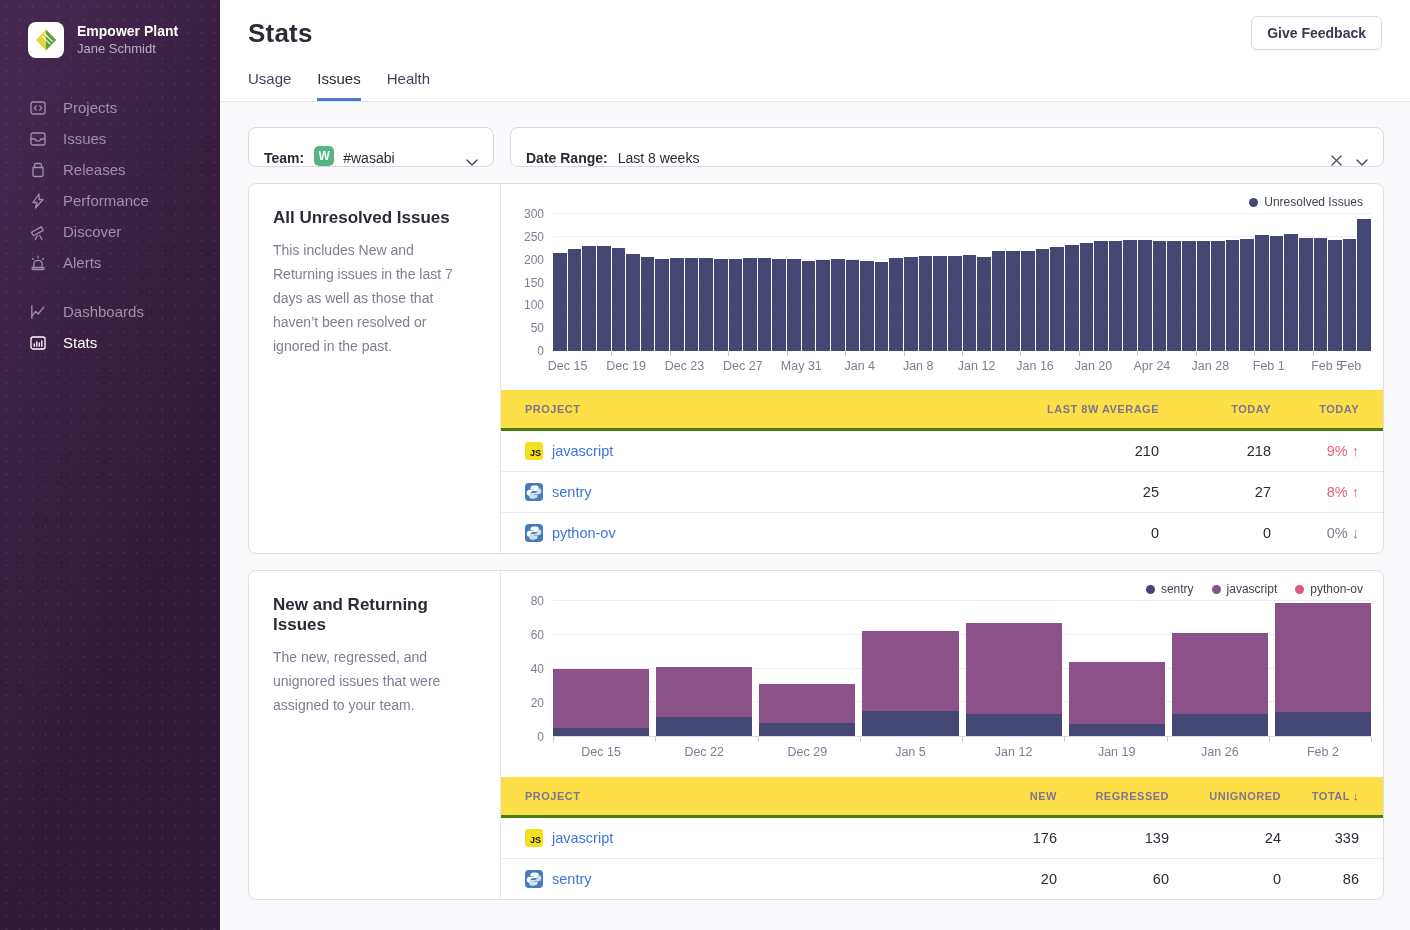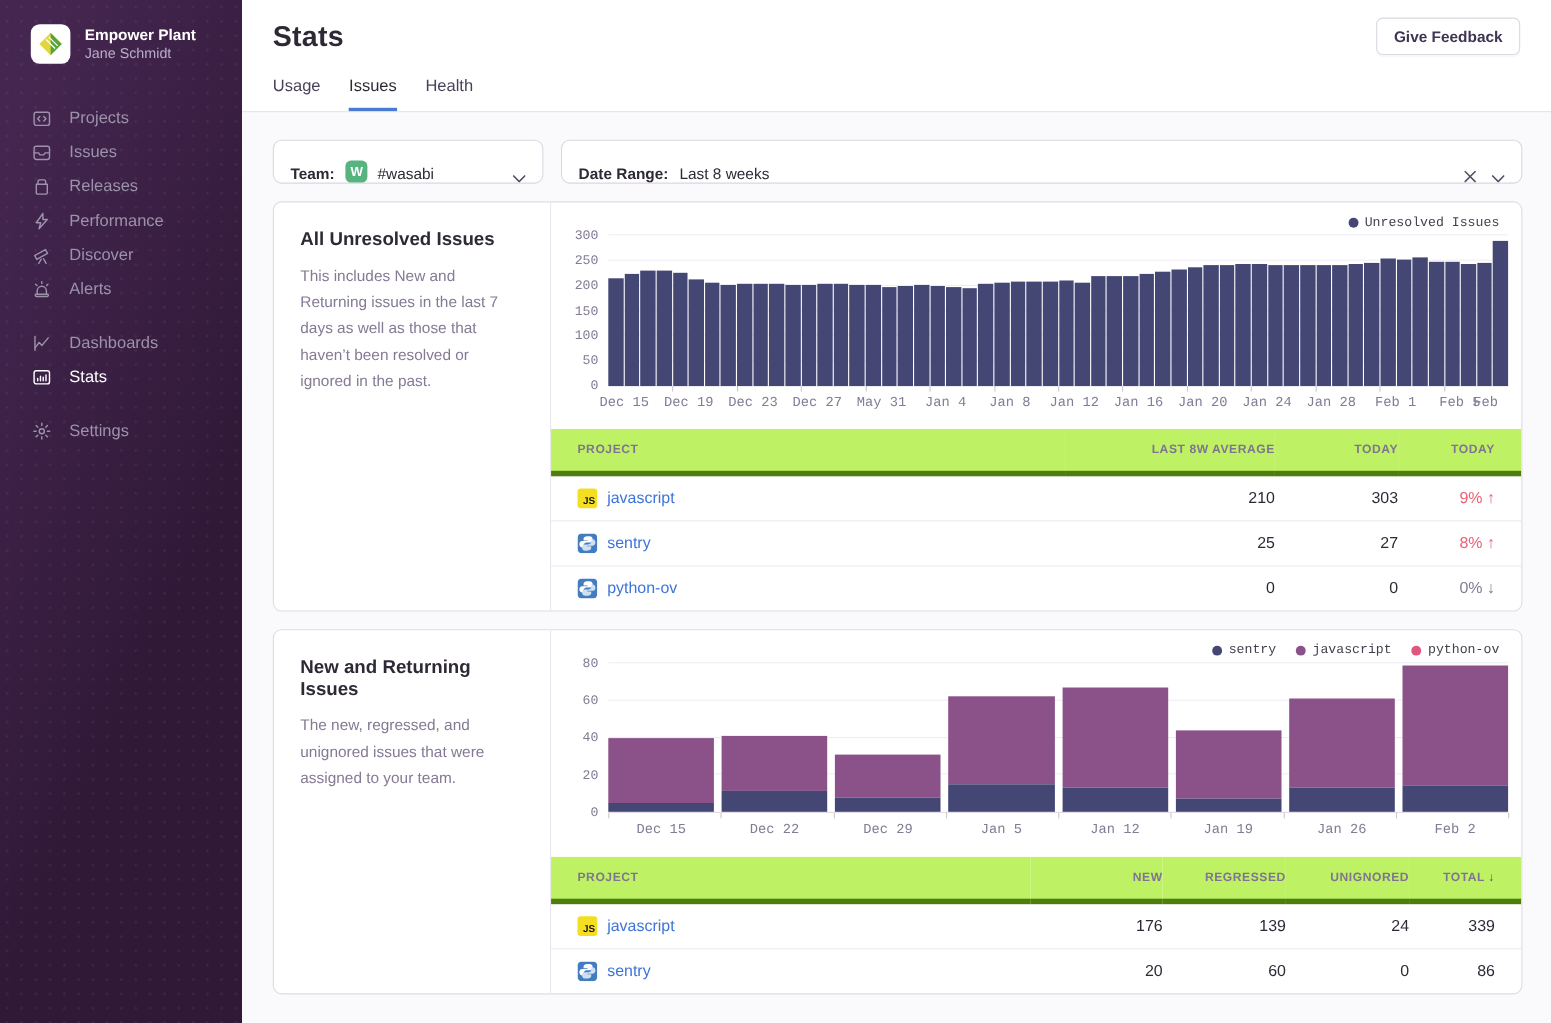--- a/index.html
+++ b/index.html
@@ -59,21 +59,21 @@
 
   
   .card { background:#fff; border:1px solid #e0dce6; border-radius:8px; margin-top:16px;
     display:flex; overflow:hidden; }
   .card-info { flex:0 0 252px; border-right:1px solid #eae6ef; padding:24px 24px; }
   .card-info h2 { margin:0 0 10px; font-size:17px; font-weight:600; color:#2f2936; }
   .card-info p { margin:0; font-size:14px; color:#857a94; line-height:1.72; }
   .card-main { flex:1; min-width:0; }
 
   
-  .chart-area { padding:8px 12px 0 12px;font-family:Liberation Mono, monospace; }
+  .chart-area { padding:8px 12px 0 12px; }
   .legend { display:flex; justify-content:flex-end; align-items:center; gap:18px;
     height:20px; font-size:12px; color:#433f4e; padding-right:8px; }
   .legend-item { display:flex; align-items:center; gap:6px; cursor:pointer; }
   .legend-dot { width:9px; height:9px; border-radius:50%; }
   .plot-row { display:flex; margin-top:2px; }
   .y-labels { width:40px; position:relative; font-size:12px; color:#847b95; }
   .y-label { position:absolute; right:9px; transform:translateY(50%); line-height:1; }
   .plot { flex:1; position:relative; }
   .gridline { position:absolute; left:0; right:0; height:1px; background:#eef0f3;
     background:#efedf3; }
@@ -84,21 +84,21 @@
   .x-tick { position:absolute; top:0; width:1px; height:5px; background:#cbc5d4; }
   .groups { position:absolute; inset:0; display:flex; gap:7px; }
   .group { flex:1; display:flex; flex-direction:column; justify-content:flex-end; }
   .plot2 { border-bottom:1px solid #dedae4; }
   .x-axis2 { position:relative; margin-left:40px; height:28px; }
   .x-labels2 { display:flex; gap:7px; position:absolute; inset:0; }
   .x-labels2 span { flex:1; text-align:center; padding-top:8px; font-size:12.5px; color:#847b95; }
 
   
   table.stats-table { width:100%; border-collapse:collapse; margin-top:12px; font-size:14.5px; }
-  .stats-table thead th { background:#bef264; border-bottom:5px solid #4d7c0f;
+  .stats-table thead th { background:#fde047; border-bottom:3px solid #4d7c0f;
     font-size:11px; font-weight:700; letter-spacing:.5px; color:#7f7491; text-align:right;
     padding:13px 0; white-space:nowrap; cursor:pointer; }
   .stats-table thead th:first-child { text-align:left; padding-left:24px; }
   .stats-table thead th:last-child { padding-right:24px; }
   .stats-table td { text-align:right; padding:11px 0; color:#2f2936; border-top:1px solid #eceaf1; }
   .stats-table tbody tr:first-child td { border-top:none; }
   .stats-table td:last-child { padding-right:24px; }
   .stats-table td.project { text-align:left; padding-left:24px; }
   .proj-cell { display:flex; align-items:center; gap:9px; }
   .proj-link { color:#3d74db; text-decoration:none; cursor:pointer; }
@@ -197,31 +197,20 @@
         <span class="nav-label">Dashboards</span>
       </div>
       <div class="nav-item active">
         <span class="nav-icon">
           <svg viewBox="0 0 18 18">
             <rect x="2" y="3" width="14" height="12" rx="2"></rect>
             <path d="M5.3 12.2V10M7.8 12.2V8M10.3 12.2V9M12.8 12.2V6.8"></path>
           </svg>
         </span>
         <span class="nav-label">Stats</span>
-      </div>
-    </nav>
-  <nav class="nav-group" style="margin-top:18px;">
-      <div class="nav-item">
-        <span class="nav-icon">
-          <svg viewBox="0 0 18 18">
-            <circle cx="9" cy="9" r="2.3"></circle>
-            <path d="M9 1.8v2.1M9 14.1v2.1M1.8 9h2.1M14.1 9h2.1M3.9 3.9l1.5 1.5M12.6 12.6l1.5 1.5M14.1 3.9l-1.5 1.5M5.4 12.6l-1.5 1.5"></path>
-          </svg>
-        </span>
-        <span class="nav-label">Settings</span>
       </div>
     </nav>
 </aside>
 
 <div class="main">
   <div class="header">
     <div class="header-top">
       <div class="page-title">Stats</div>
       <button class="feedback-btn">Give Feedback</button>
     </div>
@@ -357,21 +346,21 @@
               <span class="x-label" style="left: 1.78571%;">Dec 15</span>
               <span class="x-label" style="left: 8.92857%;">Dec 19</span>
               <span class="x-label" style="left: 16.0714%;">Dec 23</span>
               <span class="x-label" style="left: 23.2143%;">Dec 27</span>
               <span class="x-label" style="left: 30.3571%;">May 31</span>
               <span class="x-label" style="left: 37.5%;">Jan 4</span>
               <span class="x-label" style="left: 44.6429%;">Jan 8</span>
               <span class="x-label" style="left: 51.7857%;">Jan 12</span>
               <span class="x-label" style="left: 58.9286%;">Jan 16</span>
               <span class="x-label" style="left: 66.0714%;">Jan 20</span>
-              <span class="x-label" style="left: 73.2143%;">Jan 24</span>
+              <span class="x-label" style="left: 73.2143%;">Apr 24</span>
               <span class="x-label" style="left: 80.3571%;">Jan 28</span>
               <span class="x-label" style="left: 87.5%;">Feb 1</span>
               <span class="x-label" style="left: 94.6429%;">Feb 5</span>
               <span class="x-label" style="left: 97.5%;">Feb</span>
               <div class="x-tick" style="left: 7.14286%;"></div>
               <div class="x-tick" style="left: 14.2857%;"></div>
               <div class="x-tick" style="left: 21.4286%;"></div>
               <div class="x-tick" style="left: 28.5714%;"></div>
               <div class="x-tick" style="left: 35.7143%;"></div>
               <div class="x-tick" style="left: 42.8571%;"></div>
@@ -397,21 +386,21 @@
               <tr>
                 <td class="project">
                   <span class="proj-cell">
                     <span>
                       <span class="js-badge">JS</span>
                     </span>
                     <a class="proj-link">javascript</a>
                   </span>
                 </td>
                 <td>210</td>
-                <td>303</td>
+                <td>218</td>
                 <td><span class="change-bad">9% ↑</span></td>
               </tr>
               <tr>
                 <td class="project">
                   <span class="proj-cell">
                     <span><span class="py-badge"><svg viewBox="0 0 16 16">
                           <rect width="16" height="16" rx="3.4" fill="#447cc0"></rect>
                           <path fill="#ffffff" d="M7.9 2.2c-1.8 0-3 .7-3 2v1.4h3.2v.5H3.9c-1.4 0-2.4 1-2.4 2.6s1 2.6 2.3 2.6h1V9.7c0-1.4 1.2-2.5 2.6-2.5h2.8c1.1 0 2-.9 2-2V4.2c0-1.2-1.1-2-2.4-2H7.9z"></path>
                           <path fill="#cfe0f2" d="M8.1 13.8c1.8 0 3-.7 3-2v-1.4H7.9v-.5h4.2c1.4 0 2.4-1 2.4-2.6s-1-2.6-2.3-2.6h-1v1.6c0 1.4-1.2 2.5-2.6 2.5H5.8c-1.1 0-2 .9-2 2v1.1c0 1.2 1.1 2 2.4 2h1.9z"></path>
                         </svg></span></span>

